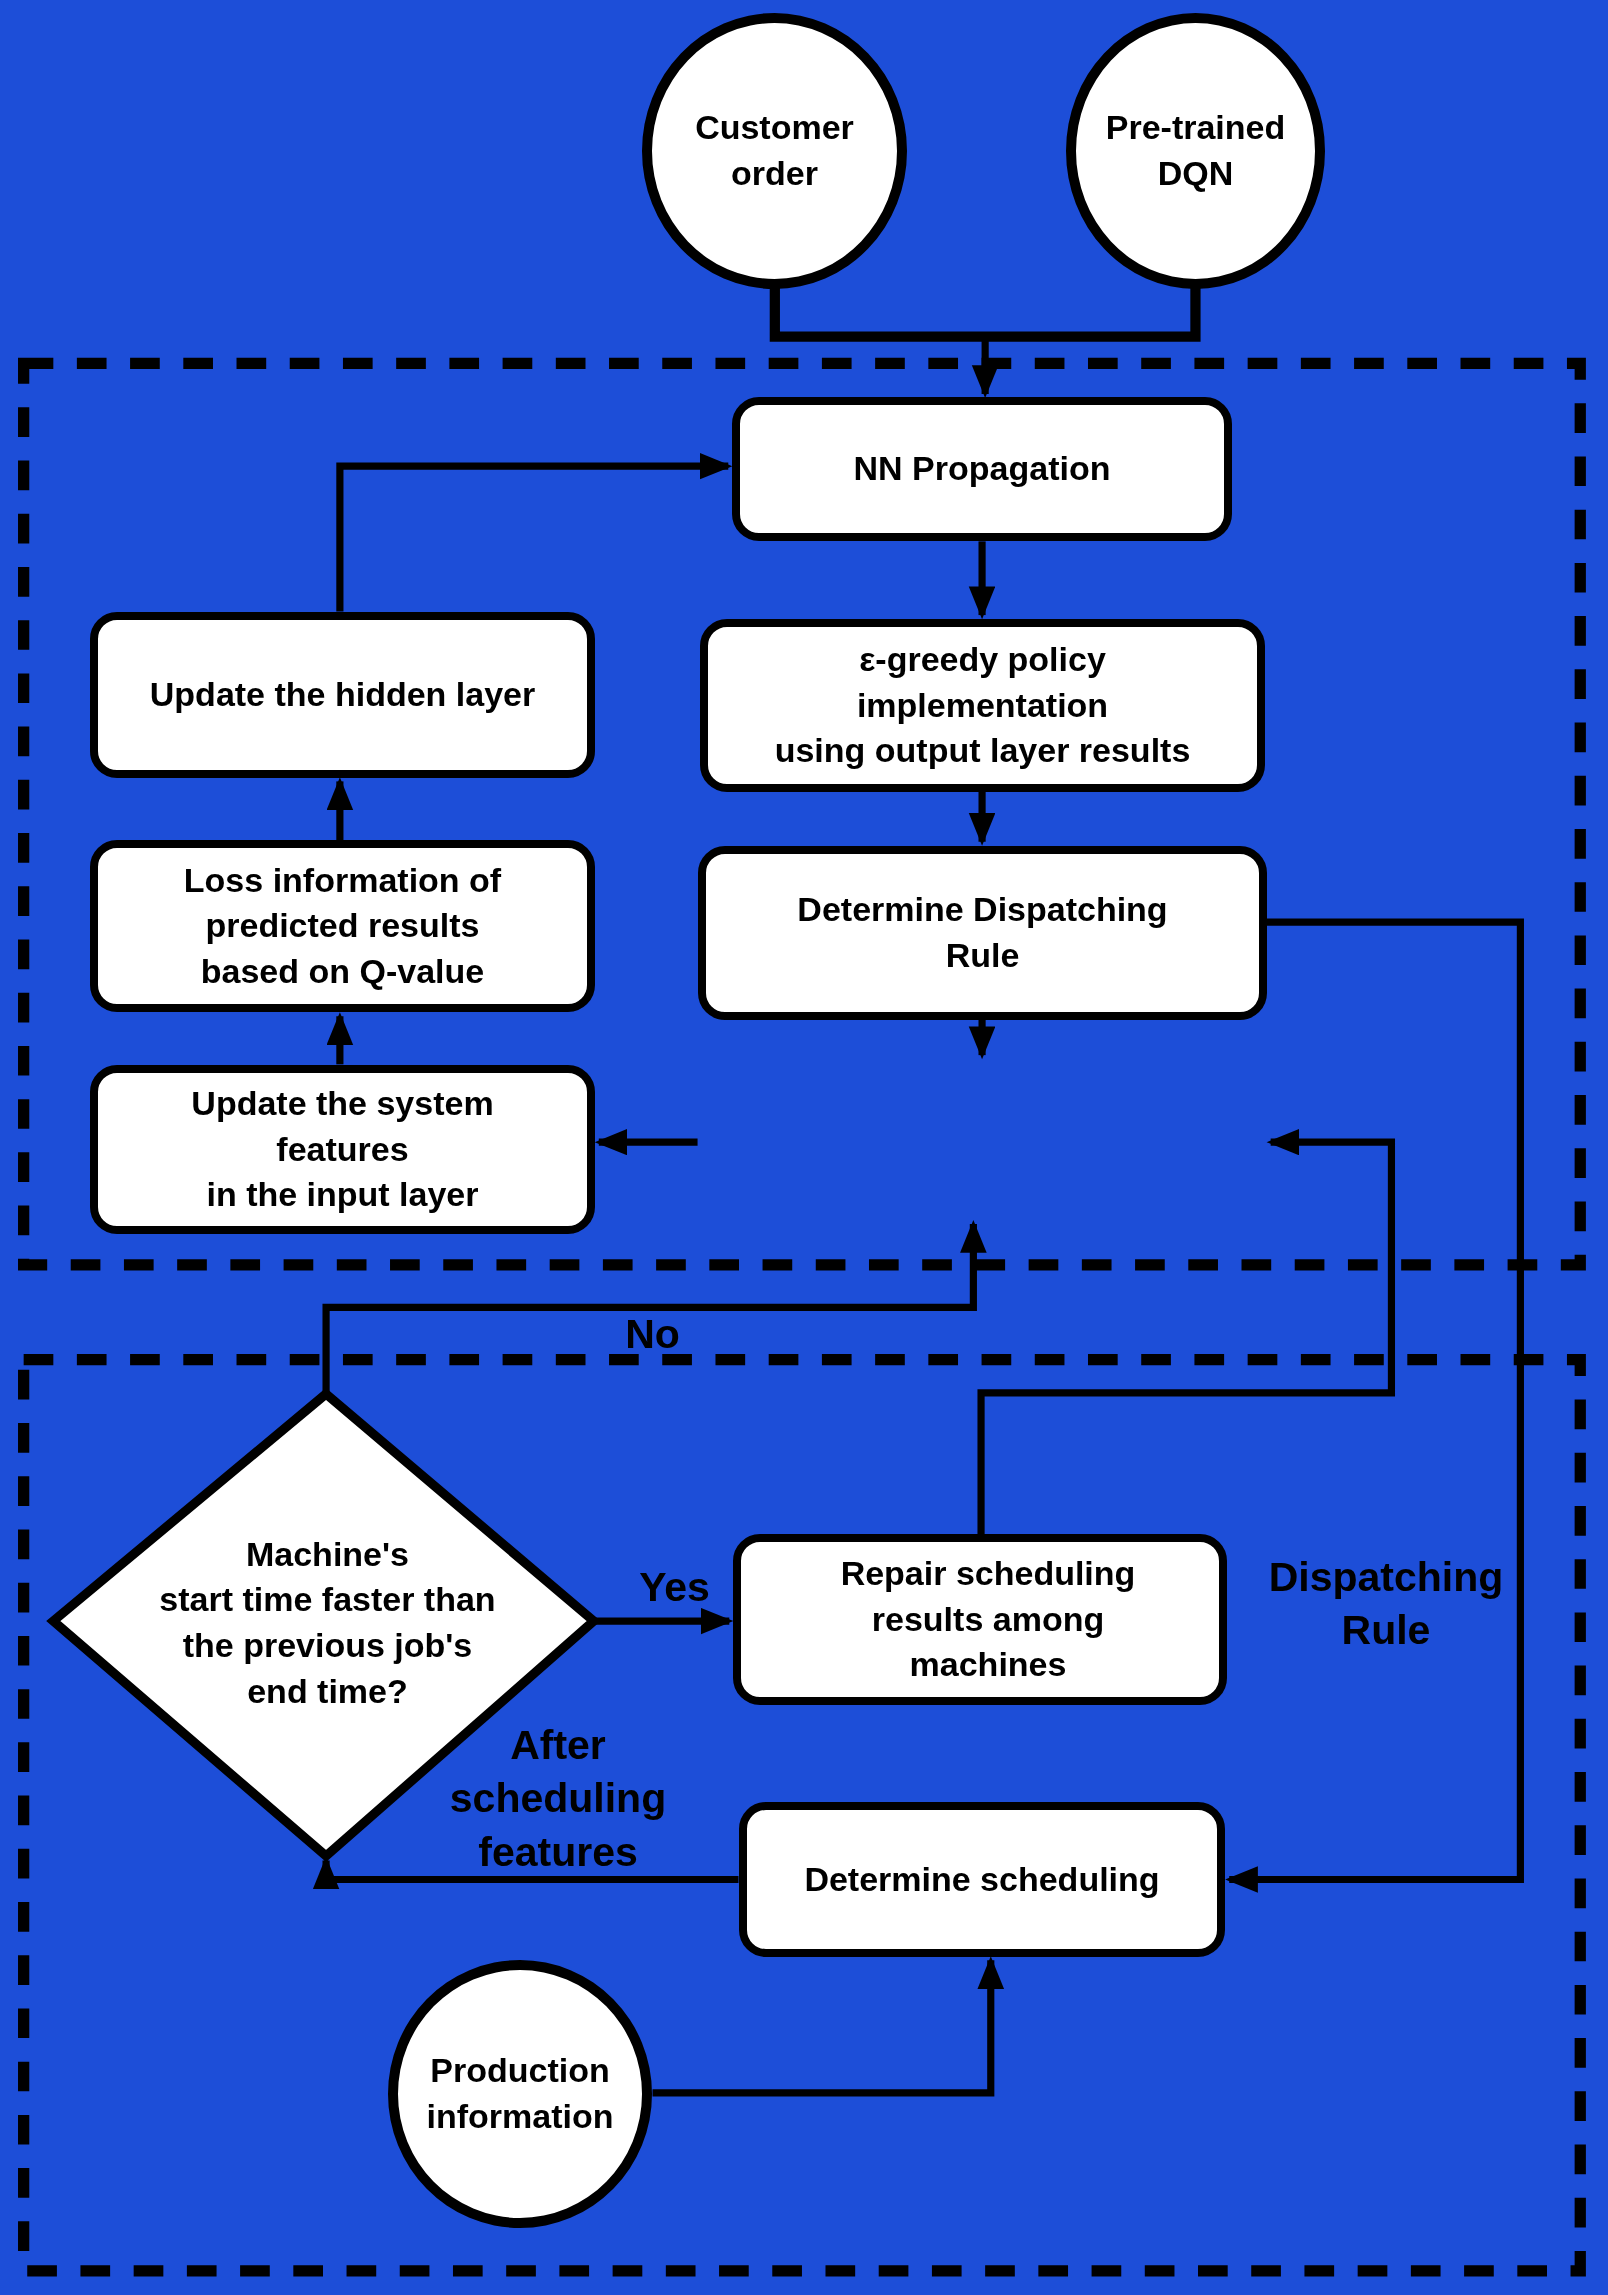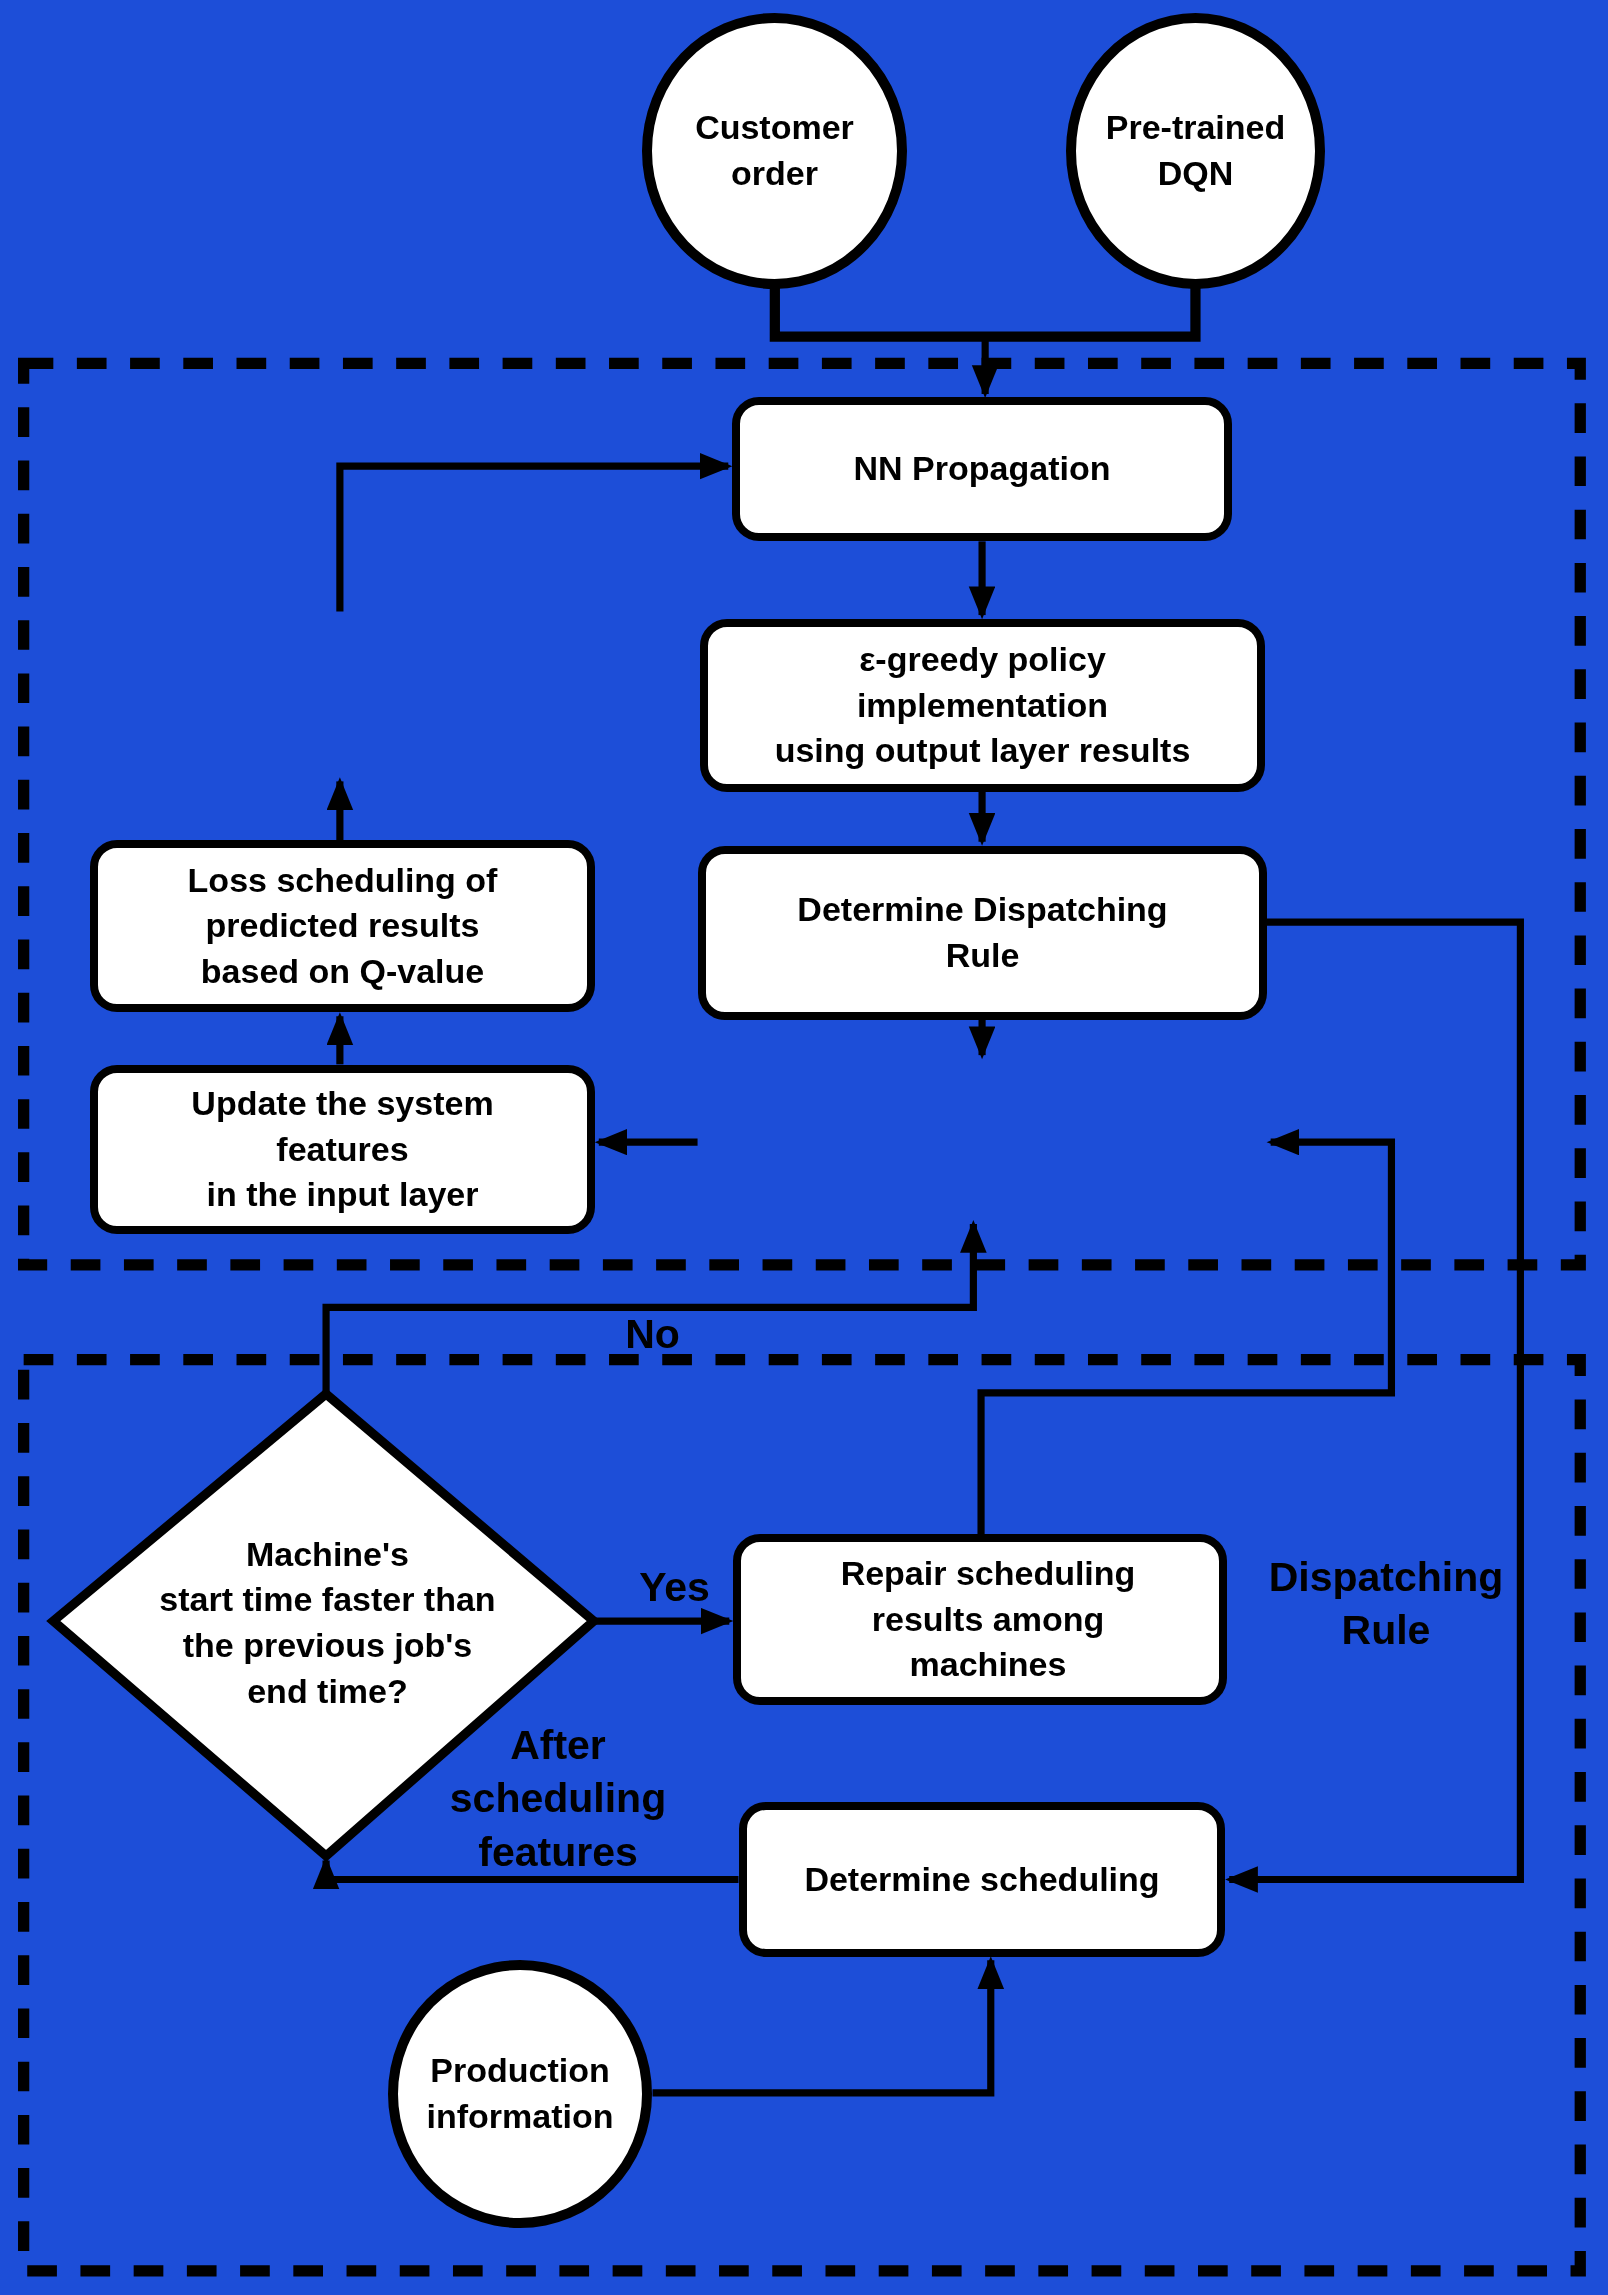--- a/index.html
+++ b/index.html
@@ -103,21 +103,22 @@
   <div class="node rect" id="node-nn-propagation">NN Propagation</div>
 
   <div class="node ellipse" id="node-pretrained-dqn">Pre-trained
 DQN</div>
   <div class="node rect" id="node-egreedy">ε-greedy policy
 implementation
 using output layer results</div>
   <div class="node rect" id="node-determine-dispatch">Determine Dispatching
 Rule</div>
 
-  <div class="node rect" id="node-loss-calc">Loss scheduling of
+  <div class="node rect" id="node-update-hidden">Update the hidden layer</div>
+  <div class="node rect" id="node-loss-calc">Loss information of
 predicted results
 based on Q-value</div>
   <div class="node rect" id="node-update-features">Update the system
 features
 in the input layer</div>
 
   <div class="node" id="node-decision-text">Machine's
 start time faster than
 the previous job's
 end time?</div>

